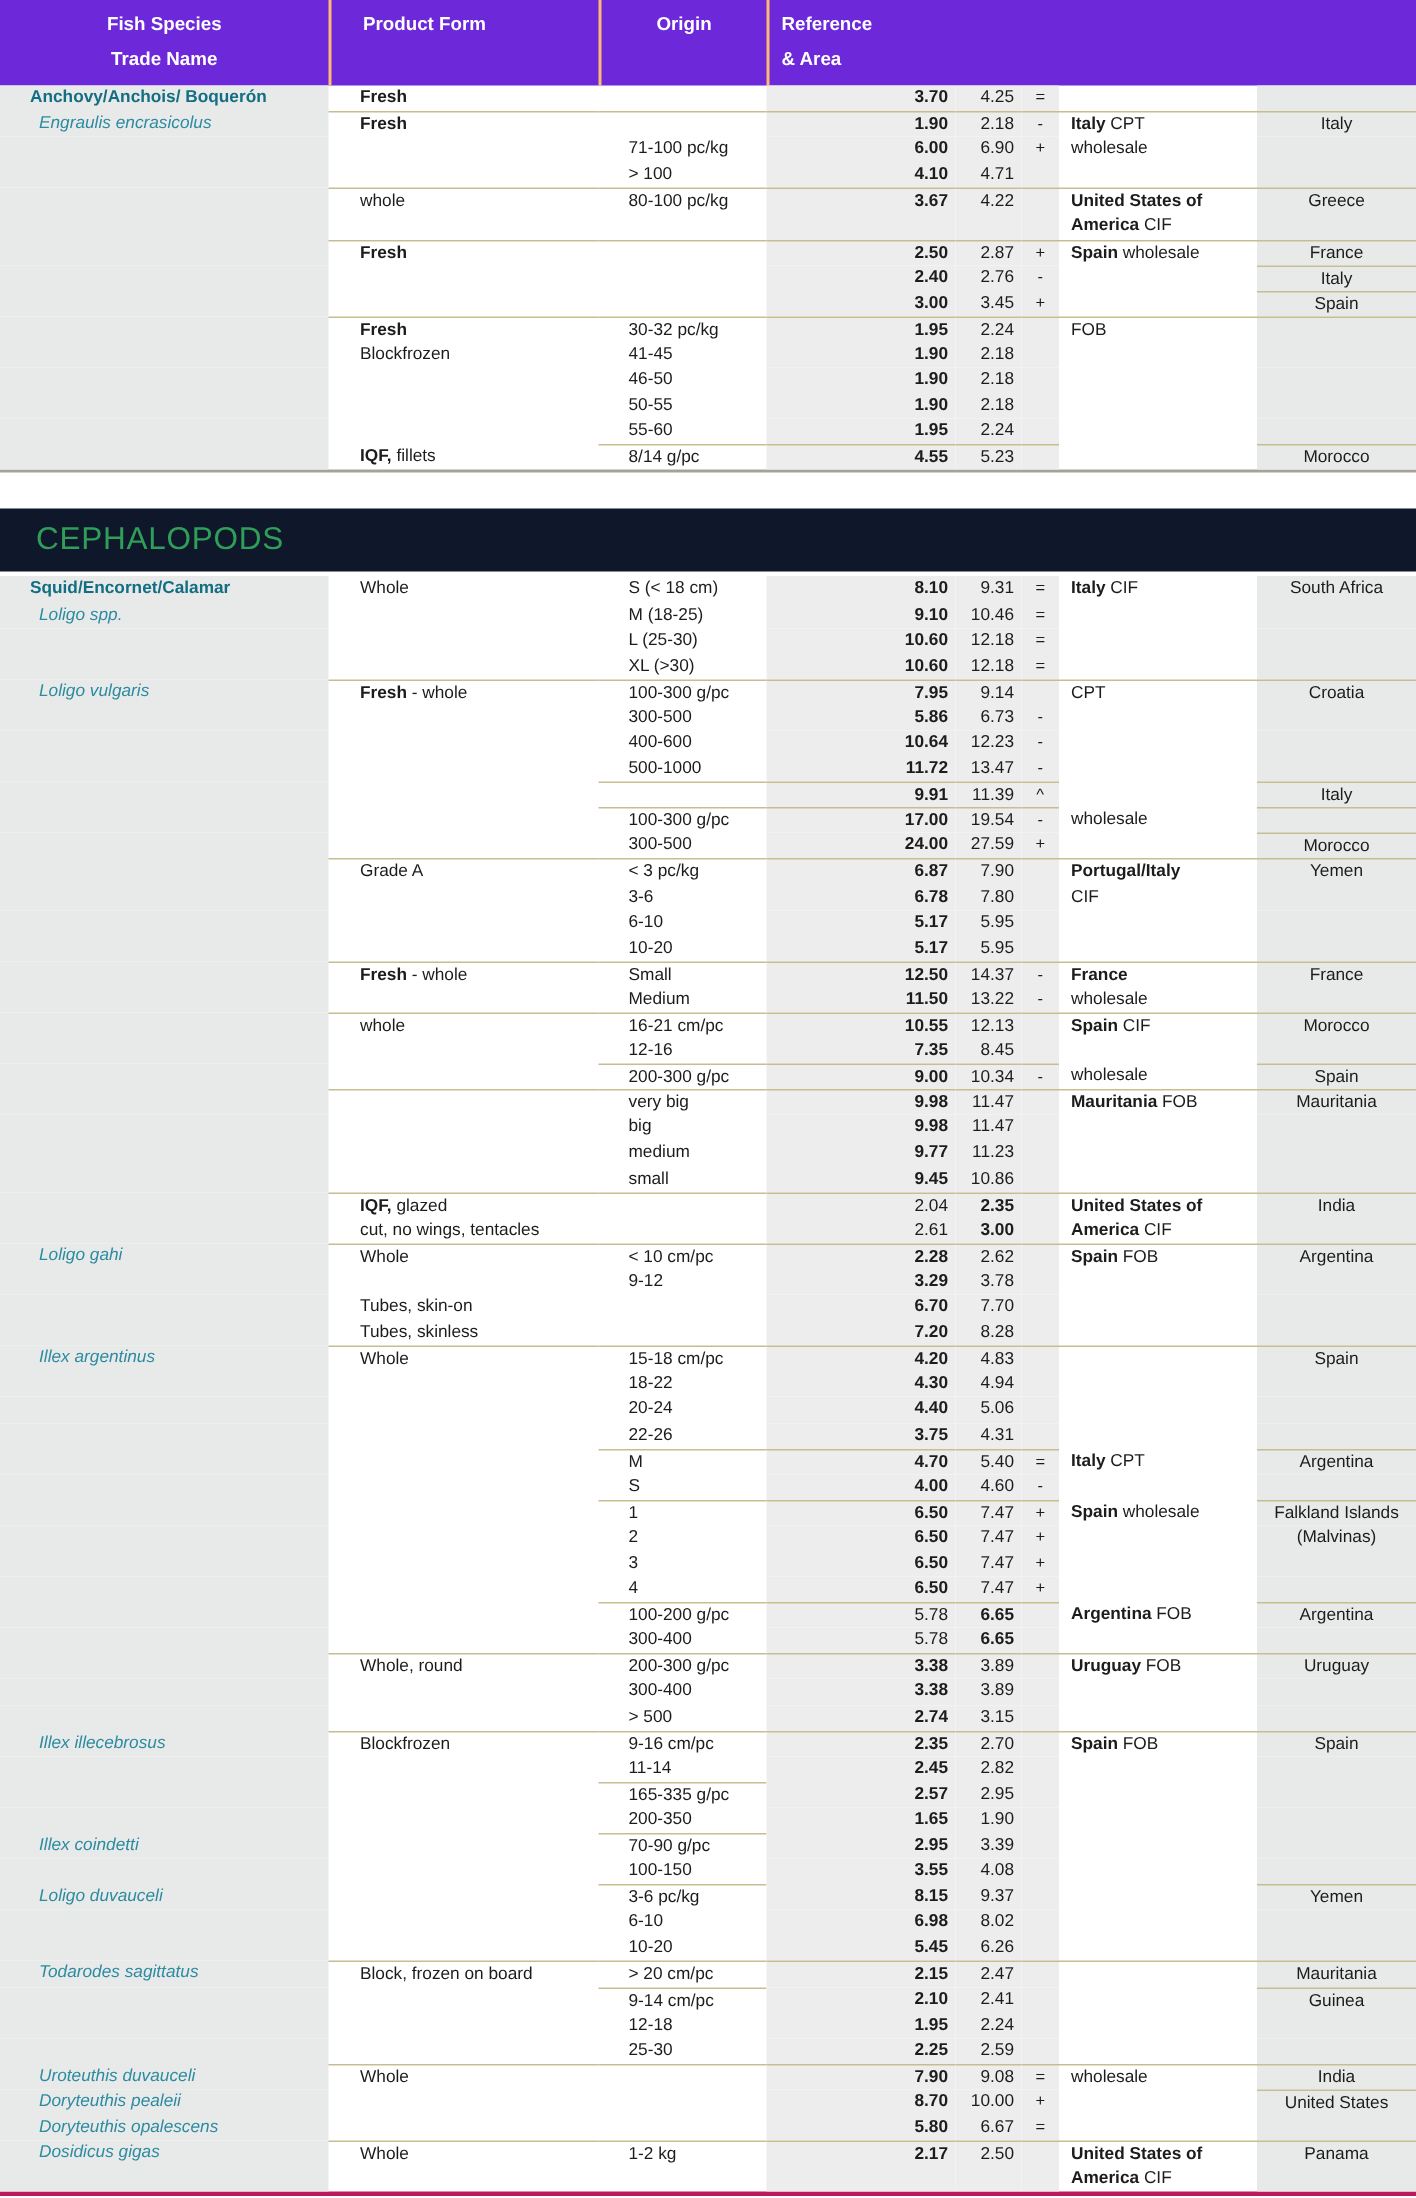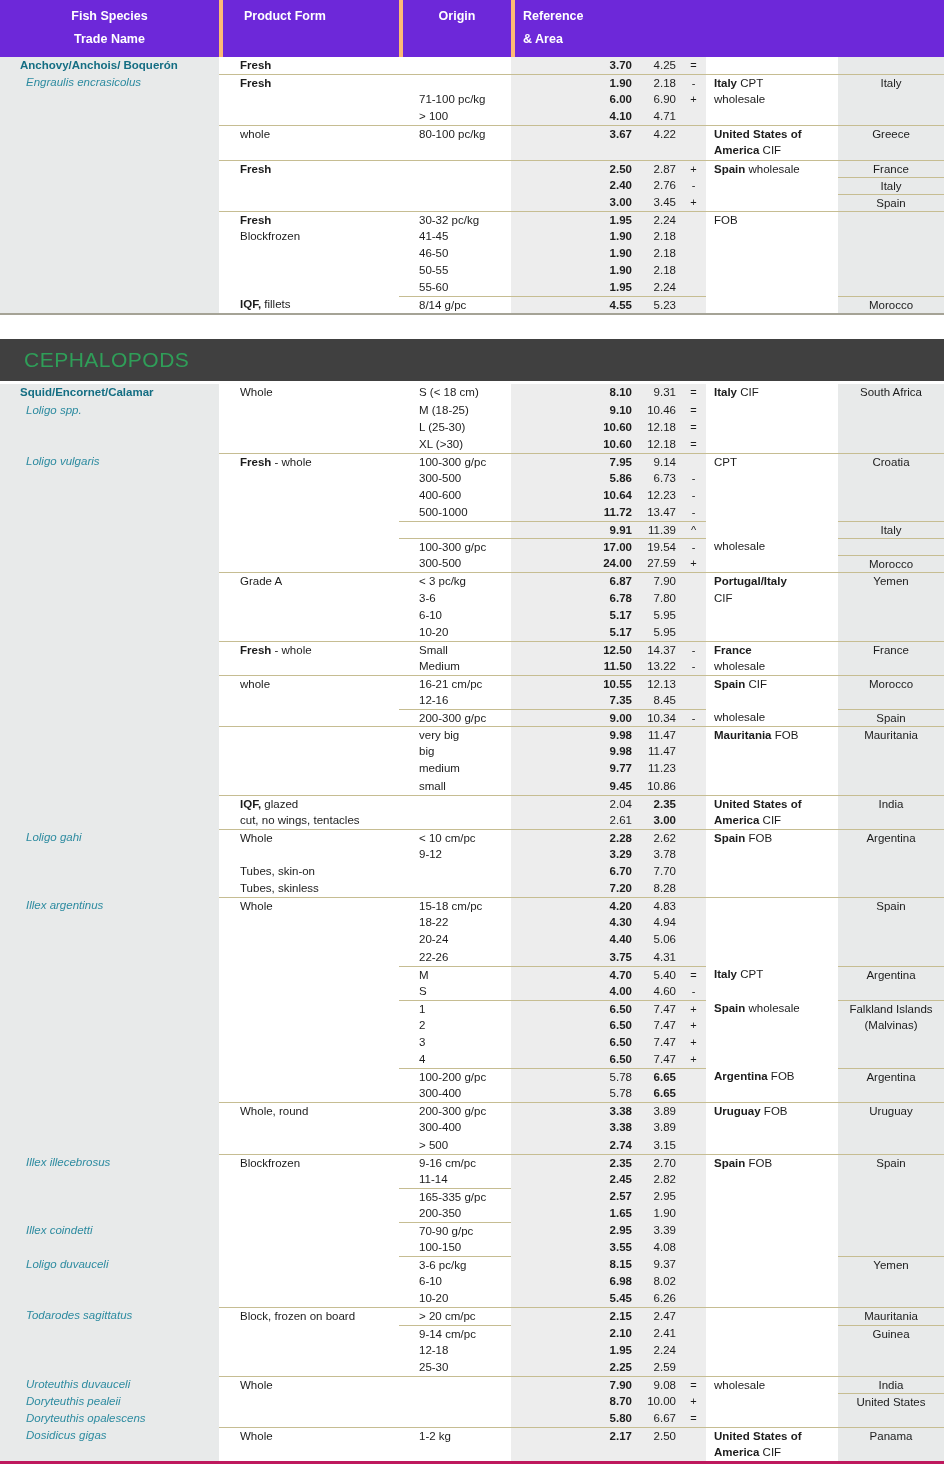--- a/index.html
+++ b/index.html
@@ -2,21 +2,21 @@
 <html><head>
 <meta charset="utf-8">
 <style>
   html,body{margin:0;padding:0;background:#ffffff;}
   body{width:944px;font-family:"Liberation Sans",sans-serif;color:#1c1c1c;}
   .table{width:944px;}
 
   
   .thead{display:grid;grid-template-columns:219px 180px 112px 195px 132px 106px;
          background:#6d28d9;color:#fff;height:57px;font-weight:bold;font-size:12.5px;}
-  .hcell{border-left:4px solid #fdba74;display:flex;flex-direction:column;}
+  .hcell{border-left:2px solid #fdba74;display:flex;flex-direction:column;}
   .hcell:first-child{border-left:none;}
   .hline1{padding-top:9px;}
   .hline2{padding-top:9px;}
   .hc{text-align:center;}
   .hl{padding-left:21px;text-align:left;}
   .hl2{padding-left:8px;text-align:left;}
   
   .ph-title{text-align:center;padding-top:9px;}
   .ph-line{height:2px;background:#fff;width:155px;margin:3px 0 0 34px;}
   .ph-sub{display:grid;grid-template-columns:126px 69px;flex:1;}
@@ -40,21 +40,21 @@
   .usd.b{font-weight:bold;}
   .sym{background:#ededed;text-align:center;font-size:11px;}
   .ref{padding-left:8px;}
   .org{background:#e8eaea;text-align:center;}
   .pb{font-weight:bold;}
   .st{border-top:1px solid #c6bd92;}
 
   
   .gap1{height:24px;}
   .gap2{height:3px;}
-  .band{height:42px;background:#404040;display:flex;align-items:center;}
+  .band{height:42px;background:#0f172a;display:flex;align-items:center;}
   .band-label{color:#2f9e58;font-size:21px;letter-spacing:0.5px;padding-left:24px;font-weight:500;}
 </style>
 </head>
 <body>
 
 <div class="table">
 
   <div class="thead">
     <div class="hcell">
       <div class="hline1 hc">Fish Species</div>

